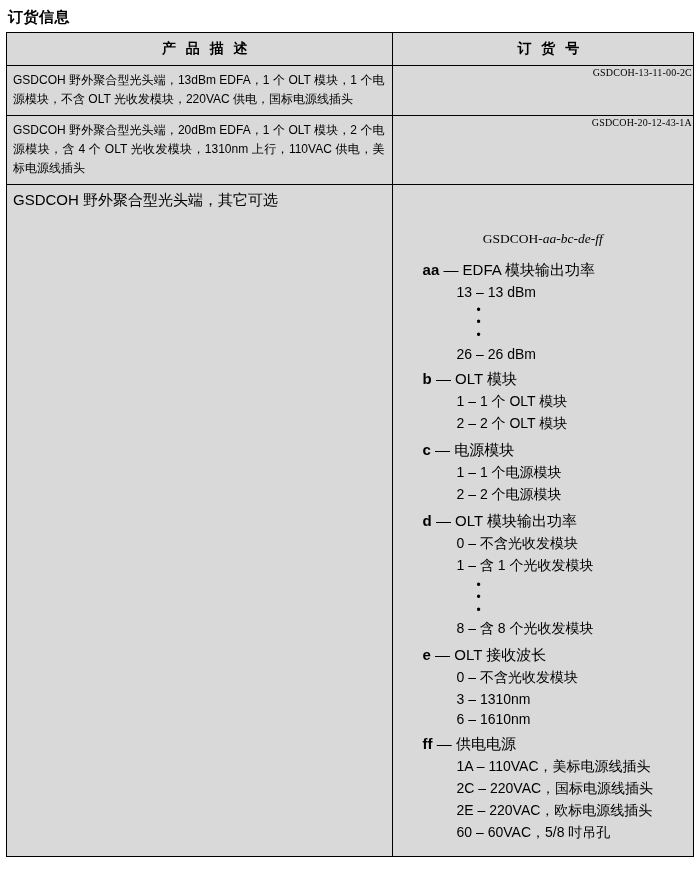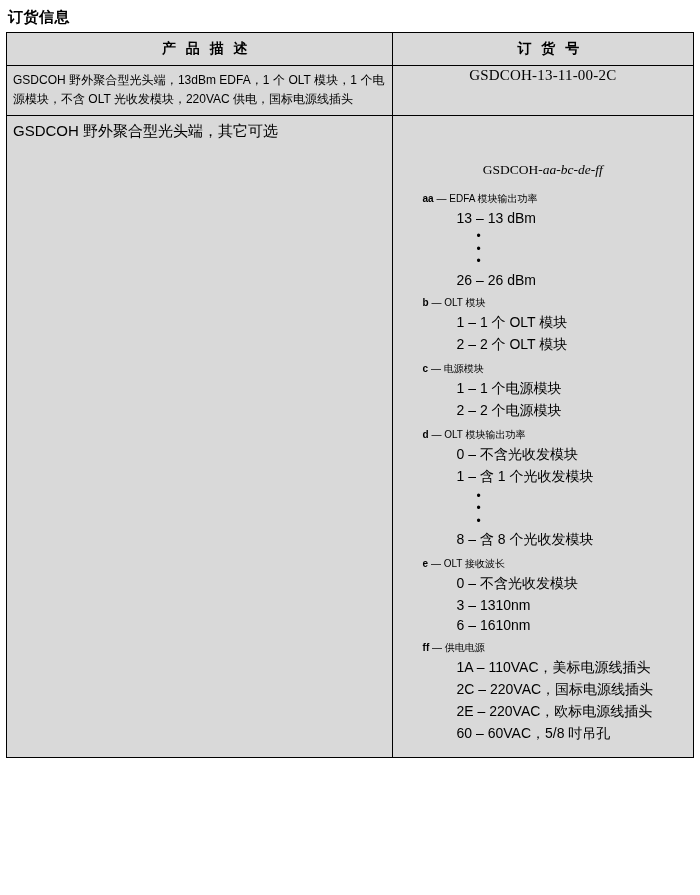--- a/index.html
+++ b/index.html
@@ -53,22 +53,22 @@
 
   td.desc {
     font-family: "Liberation Sans", "DejaVu Sans", sans-serif;
     font-size: 12px;
     line-height: 1.58;
     padding: 5px 7px 6px 6px;
     text-align: justify;
   }
   td.code {
     font-family: "Liberation Serif", "DejaVu Serif", serif;
-    font-size: 15px;
-    text-align: center;
+    font-size: 10px;
+    text-align: right;
     vertical-align: middle;
     letter-spacing: 0.2px;
   }
   td.desc-big {
     font-family: "Liberation Sans", "DejaVu Sans", sans-serif;
     font-size: 15px;
     vertical-align: middle;
     padding: 6px 7px 6px 6px;
   }
   td.legend {
@@ -80,21 +80,21 @@
     text-align: center;
     font-family: "Liberation Serif", "DejaVu Serif", serif;
     font-size: 13.5px;
     margin-bottom: 14px;
     margin-top: 36px;
   }
   .legend-head .italic { font-style: italic; }
   .lvl1 {
     margin: 0 0 4px 0;
     padding-left: 24px;
-    font-size: 10px;
+    font-size: 15px;
   }
   .lvl1 b { font-weight: bold; }
   .lvl2 {
     margin: 0 0 4px 0;
     padding-left: 58px;
     font-size: 14px;
   }
   .dots {
     padding-left: 78px;
     line-height: 0.95;
@@ -121,20 +121,24 @@
         <th>产 品 描 述</th>
         <th>订 货 号</th>
       </tr>
     </thead>
     <tbody>
       <tr>
         <td class="desc">GSDCOH 野外聚合型光头端，13dBm EDFA，1 个 OLT 模块，1 个电源模块，不含 OLT 光收发模块，220VAC 供电，国标电源线插头</td>
         <td class="code">GSDCOH-13-11-00-2C</td>
       </tr>
       <tr>
+        <td class="desc">GSDCOH 野外聚合型光头端，20dBm EDFA，1 个 OLT 模块，2 个电源模块，含 4 个 OLT 光收发模块，1310nm 上行，110VAC 供电，美标电源线插头</td>
+        <td class="code">GSDCOH-20-12-43-1A</td>
+      </tr>
+      <tr>
         <td class="desc-big">GSDCOH 野外聚合型光头端，其它可选</td>
         <td class="legend">
           <div class="legend-head"><span>GSDCOH-</span><span class="italic">aa-bc-de-ff</span></div>
 
           <div class="lvl1">
             <b>aa</b>
             <span>—</span>
             <span>EDFA 模块输出功率</span>
           </div>
           <div class="lvl2">13 – 13 dBm</div>

